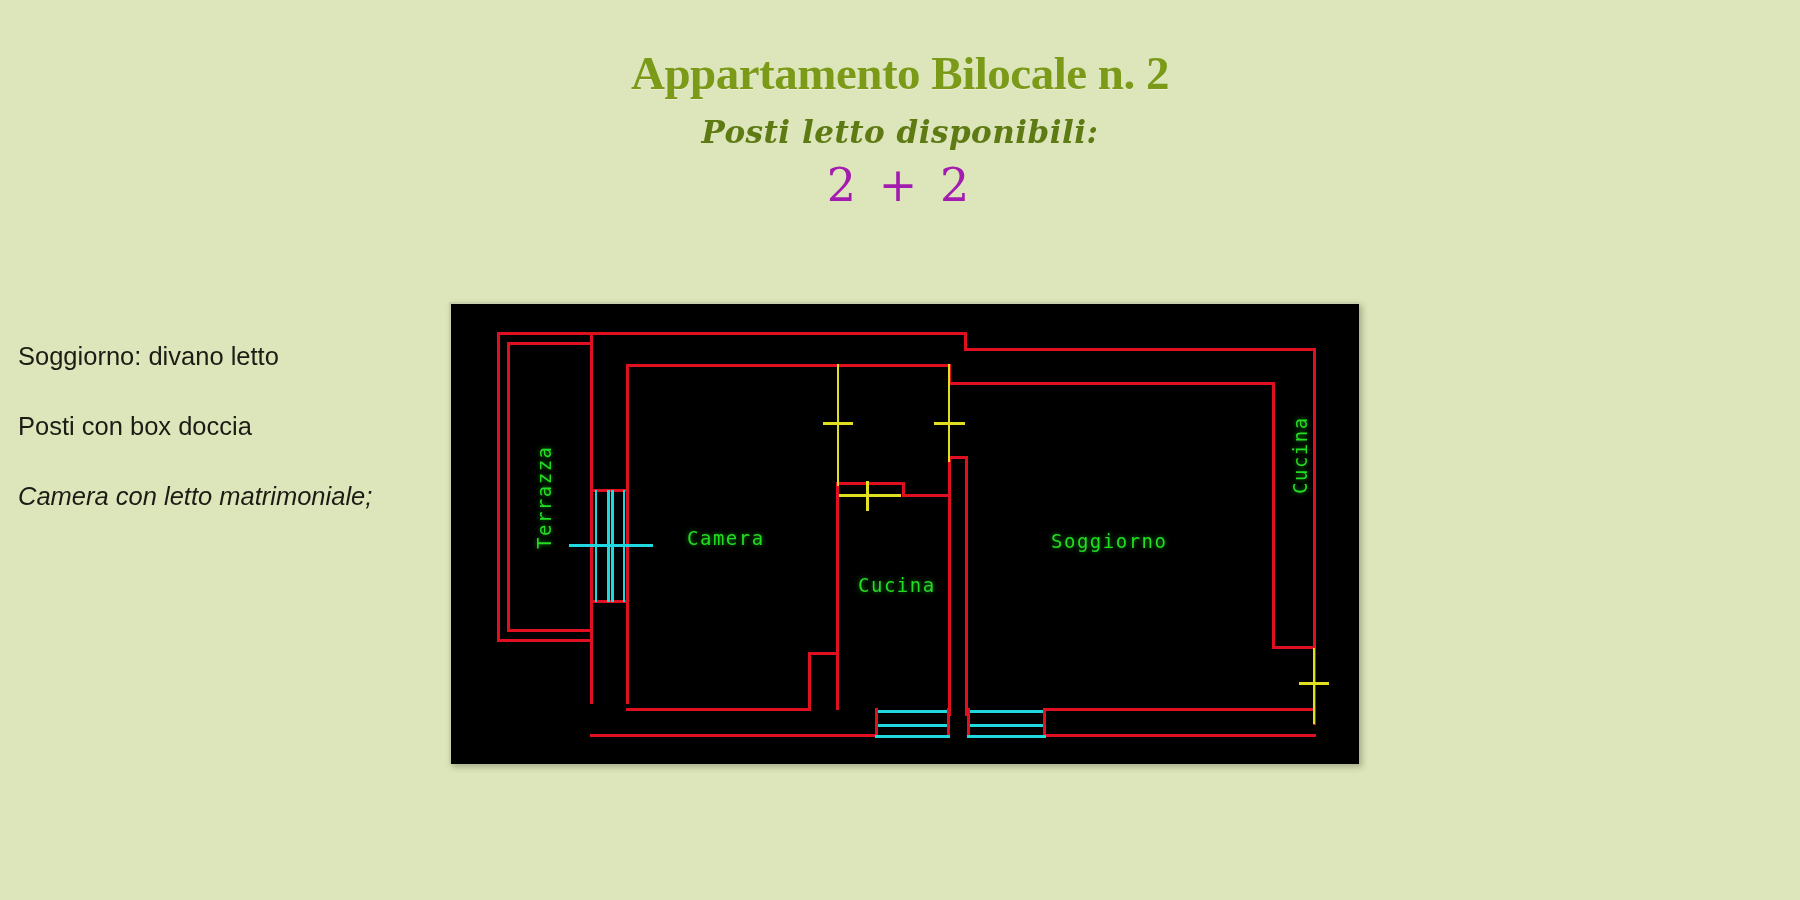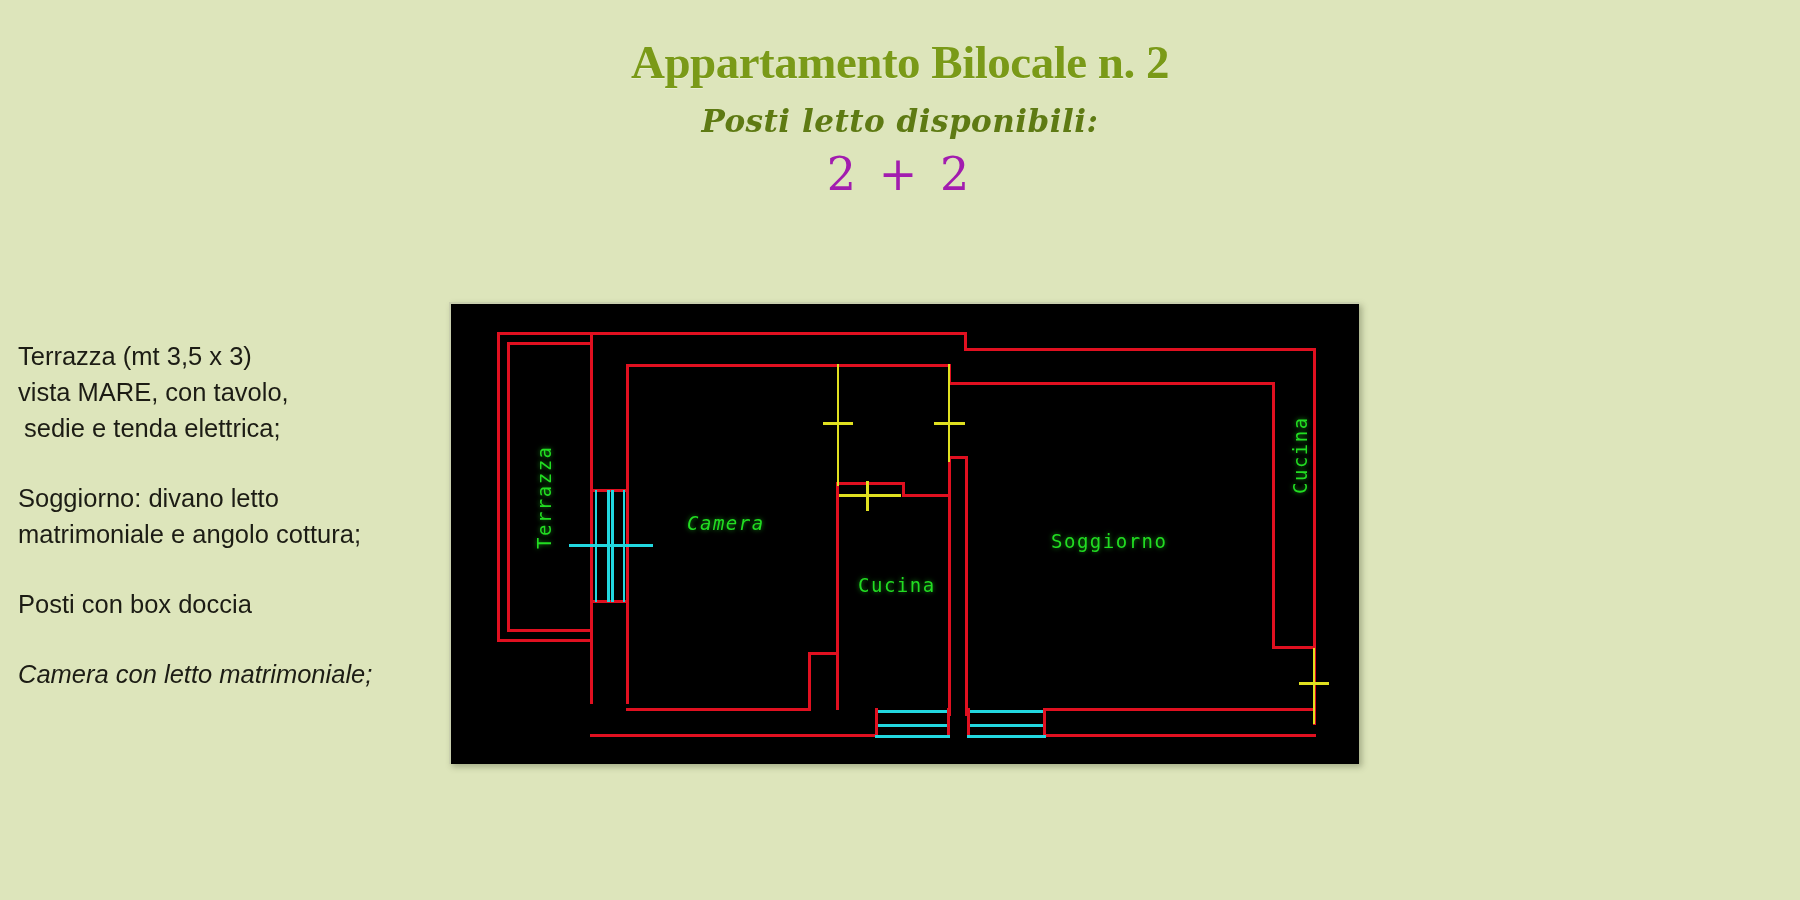--- a/index.html
+++ b/index.html
@@ -18,21 +18,21 @@
   
   #header {
     position: absolute;
     left: 0;
     top: 0;
     width: 1800px;
     text-align: center;
   }
   #main-title {
     margin: 0;
-    padding-top: 35px;
+    padding-top: 46px;
     font-family: "Liberation Serif", serif;
     font-weight: bold;
     font-size: 47px;
     letter-spacing: -0.5px;
     color: #7a9a18;
     text-shadow: 0 1px 0 rgba(255,255,255,0.35);
   }
   #subtitle {
     margin: 0;
     padding-top: 14px;
@@ -121,29 +121,23 @@
 <body>
 
 <div id="header">
   <h1 id="main-title">Appartamento Bilocale n. 2</h1>
   <div id="subtitle">Posti letto disponibili:</div>
   <div id="beds-count">2 + 2</div>
 </div>
 
 <div id="description">
 
-  <p class="desc-para">
-    <span class="ln">Terrazza (mt 3,5 x 3)</span>
-    <span class="ln">vista MARE, con tavolo,</span>
-    <span class="ln ind1">sedie e tenda elettrica;</span>
-  </p>
 
   <p class="desc-para">
     <span class="ln">Soggiorno: divano letto</span>
-    <span class="ln">matrimoniale e angolo cottura;</span>
   </p>
 
   <p class="desc-para">
     <span class="ln">Posti con box doccia</span>
   </p>
 
   <p class="desc-para">
     <span class="ln">Camera con letto matrimoniale;</span>
   </p>
 
@@ -230,21 +224,21 @@
     <div class="yl" style="left:483px; top:118px; width:31px; height:3px;"></div>
 
     <div class="yl" style="left:388px; top:190px; width:62px; height:3px;"></div>
     <div class="yl" style="left:415px; top:177px; width:3px; height:30px;"></div>
 
     <div class="yl" style="left:862px; top:344px; width:2px; height:76px;"></div>
     <div class="yl" style="left:848px; top:378px; width:30px; height:3px;"></div>
 
     <div class="room-label vert" style="left:82px; top:245px;">Terrazza</div>
 
-    <div class="room-label" style="left:236px; top:208px;font-style:italic;">Camera</div>
+    <div class="room-label" style="left:236px; top:223px;">Camera</div>
 
     <div class="room-label" style="left:407px; top:270px;">Cucina</div>
 
     <div class="room-label" style="left:600px; top:226px;">Soggiorno</div>
 
     <div class="room-label vert" style="left:838px; top:190px;">Cucina</div>
 
   </div>
 </div>
 

